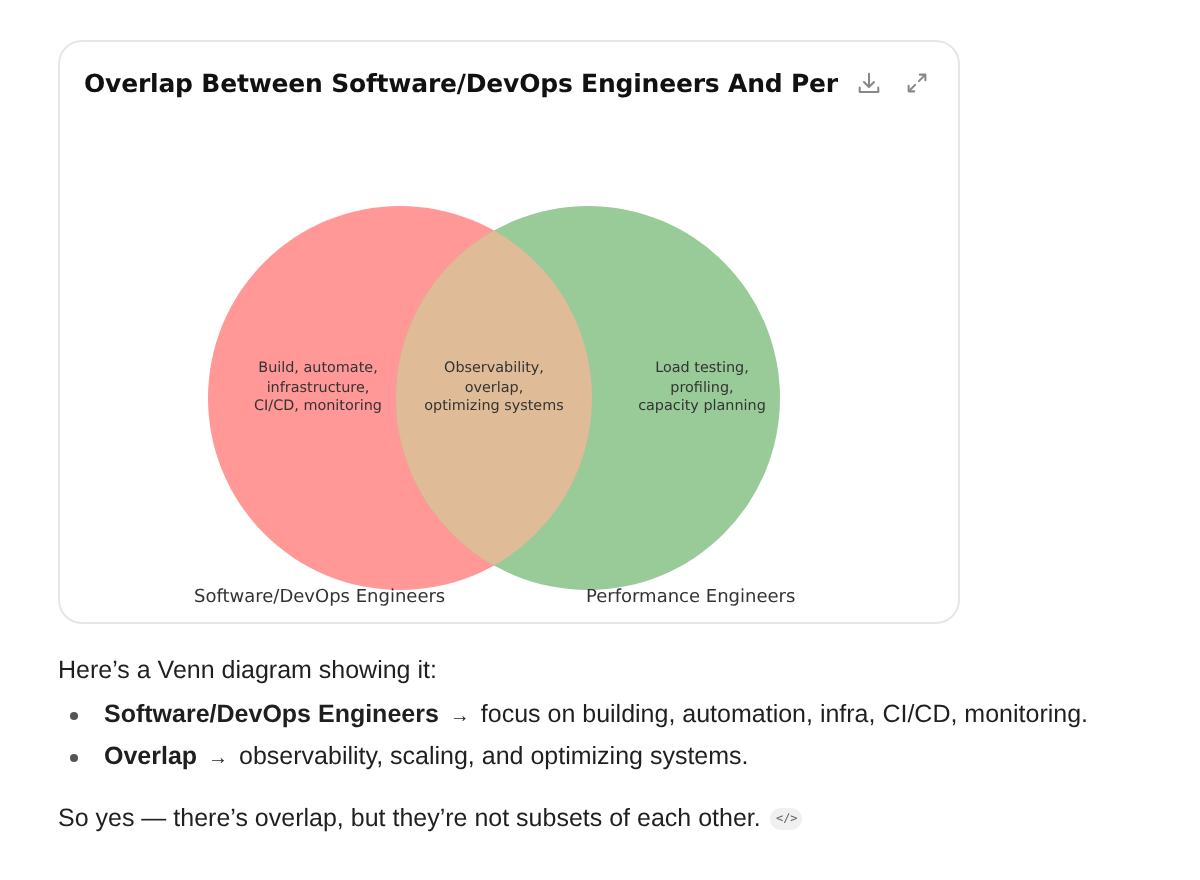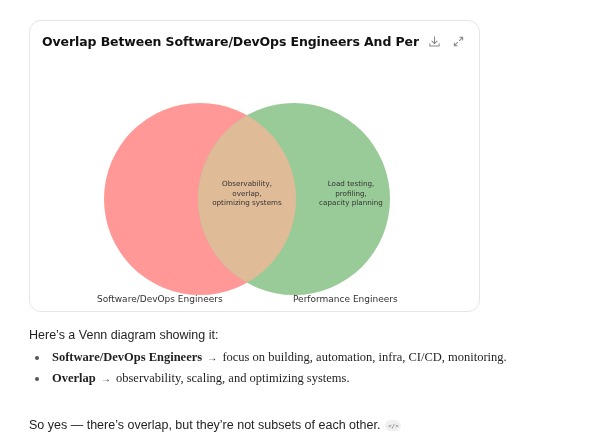--- a/index.html
+++ b/index.html
@@ -36,29 +36,29 @@
     }
     .set-label {
       position: absolute; font-family: "DejaVu Sans", sans-serif; font-size: 9px; color: #333;
       white-space: nowrap;
     }
 
     .text-block { position: absolute; left: 29px; font-size: 12.5px; color: #1f1f1f; }
     .intro { top: 328px; }
     ul.bullets { position: absolute; left: 29px; top: 347px; list-style: none; }
     ul.bullets li {
-      position: relative; padding-left: 23px; height: 21px; line-height: 20px; font-size: 12.5px; white-space: nowrap; font-family: Liberation Serif, serif;
+      position: relative; padding-left: 23px; height: 21px; line-height: 20px; font-size: 12.5px; white-space: nowrap;
     }
     ul.bullets li::before {
       content: ""; position: absolute; left: 6px; top: 9px; width: 4px; height: 4px;
       border-radius: 50%; background: #555;
     }
     .bold { font-weight: bold; }
     .arrow { font-size: 10px; margin: 0 2px; }
-    .outro { top: 418px; display: flex; align-items: center; justify-content: center; }
+    .outro { top: 402px; display: flex; align-items: center; justify-content: center; }
     .code-badge {
       display: inline-flex; align-items: center; justify-content: center;
       width: 16px; height: 11px; border-radius: 6px; background: #f0f0f0;
       font-family: "DejaVu Sans Mono", monospace; font-size: 6px; color: #666; margin-left: 5px; cursor: pointer;
     }
   </style>
 </head>
 <body>
 
 <div class="card">
@@ -81,20 +81,25 @@
     <defs>
       <clipPath id="clipLeft">
           <circle cx="170" cy="178" r="96"></circle>
         </clipPath>
     </defs>
     <circle cx="170" cy="178" r="96" fill="#ff9896"></circle>
     <circle cx="264" cy="178" r="96" fill="#98cb97"></circle>
     <circle cx="264" cy="178" r="96" fill="#dfbb97" clip-path="url(#clipLeft)"></circle>
   </svg>
 
+  <div class="venn-label" style="left:74px; top:158px;">
+    <div>Build, automate,</div>
+    <div>infrastructure,</div>
+    <div>CI/CD, monitoring</div>
+  </div>
   <div class="venn-label" style="left:162px; top:158px;">
     <div>Observability,</div>
     <div>overlap,</div>
     <div>optimizing systems</div>
   </div>
   <div class="venn-label" style="left:266px; top:158px;text-align:center;">
     <div>Load testing,</div>
     <div>profiling,</div>
     <div>capacity planning</div>
   </div>

